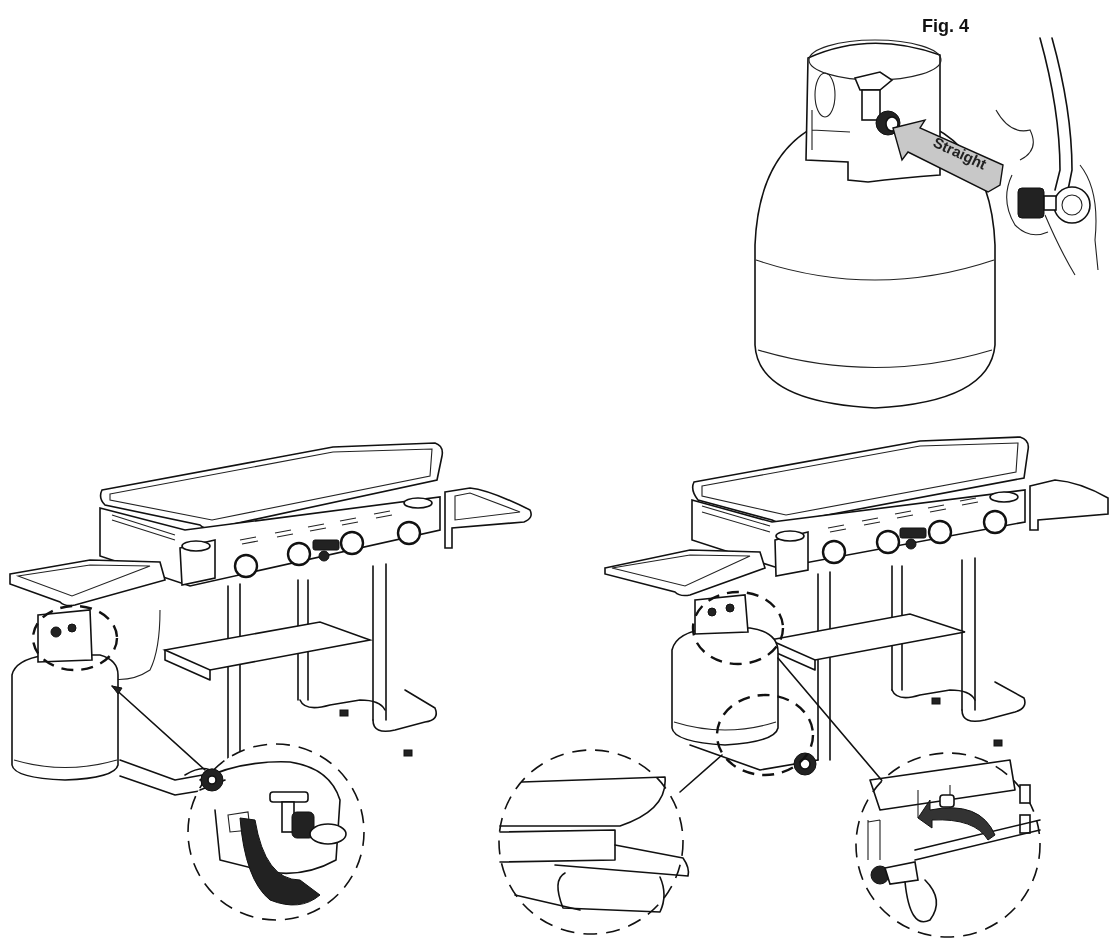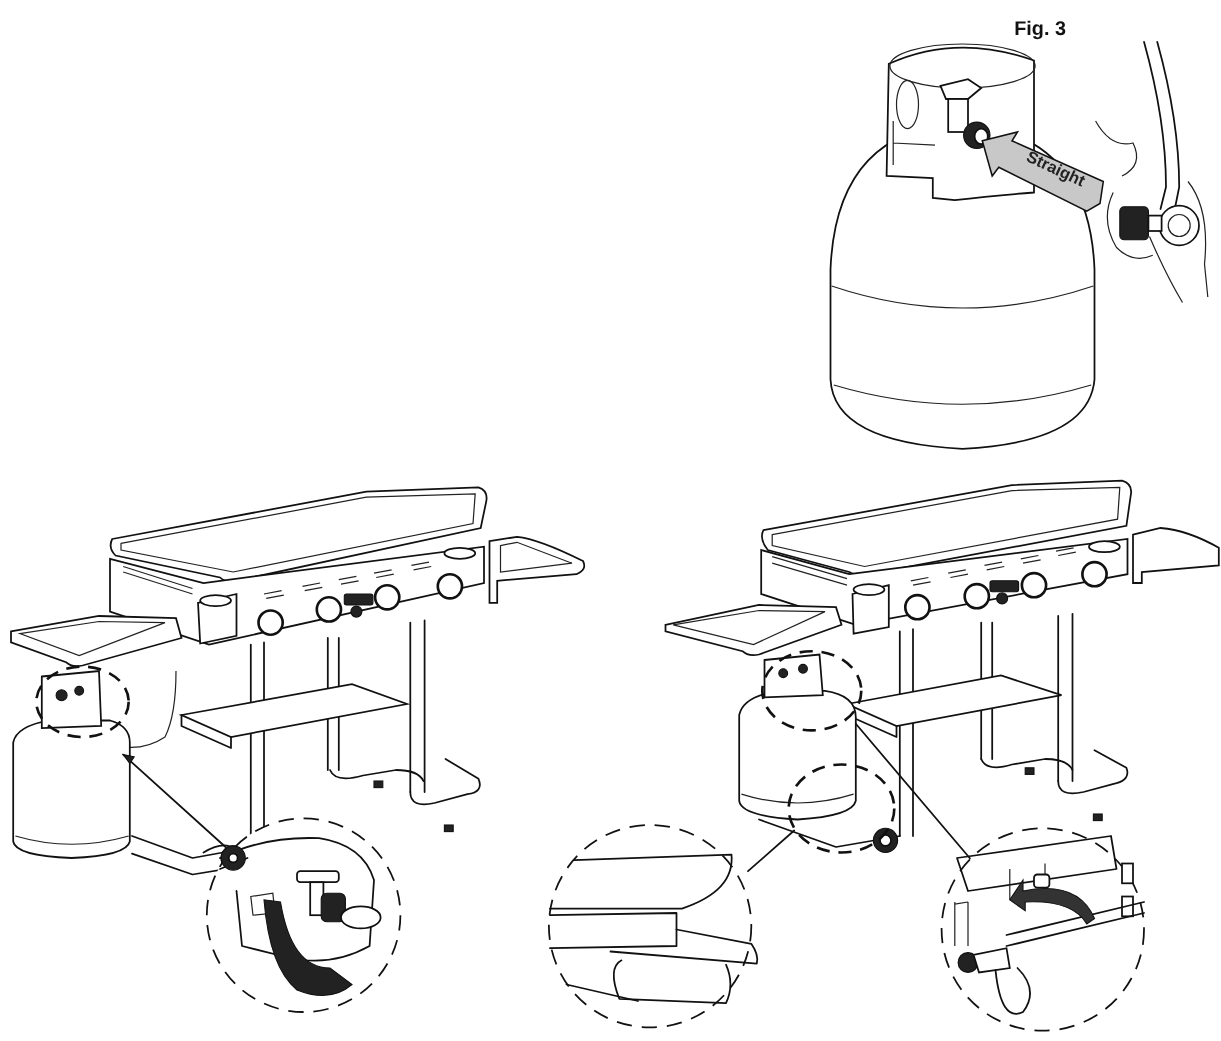--- a/index.html
+++ b/index.html
@@ -14,21 +14,21 @@
   .dash { fill: none; stroke: #111; stroke-width: 2.4; stroke-dasharray: 12 8; }
   .dashc { fill: #fff; stroke: #111; stroke-width: 1.6; stroke-dasharray: 14 9; }
   .knob { fill: #fff; stroke: #111; stroke-width: 2.4; }
   .dark { fill: #222; stroke: #111; stroke-width: 1; }
   .grey { fill: #c8c8c8; stroke: #111; stroke-width: 1.4; }
   .arrow-text { font-family: "Liberation Sans", sans-serif; font-weight: bold; font-size: 15px; fill: #222; }
 </style>
 </head>
 <body>
 
-<div class="fig-label">Fig. 3</div>
+<div class="fig-label">Fig. 4</div>
 
 <svg width="1110" height="946" viewBox="0 0 1110 946">
 
   <g>
 
     <path class="ln" d="M755 245 Q760 120 870 112 Q990 118 995 245 L995 345 Q990 402 875 408 Q758 402 755 345 Z" fill="#fff"></path>
     <path class="thin" d="M756 260 Q875 300 994 260"></path>
     <path class="thin" d="M758 350 Q875 385 992 350"></path>
 
     <path class="fillw" d="M808 58 Q870 30 940 55 L940 175 Q900 178 868 182 L848 180 L848 162 L806 160 Z"></path>

